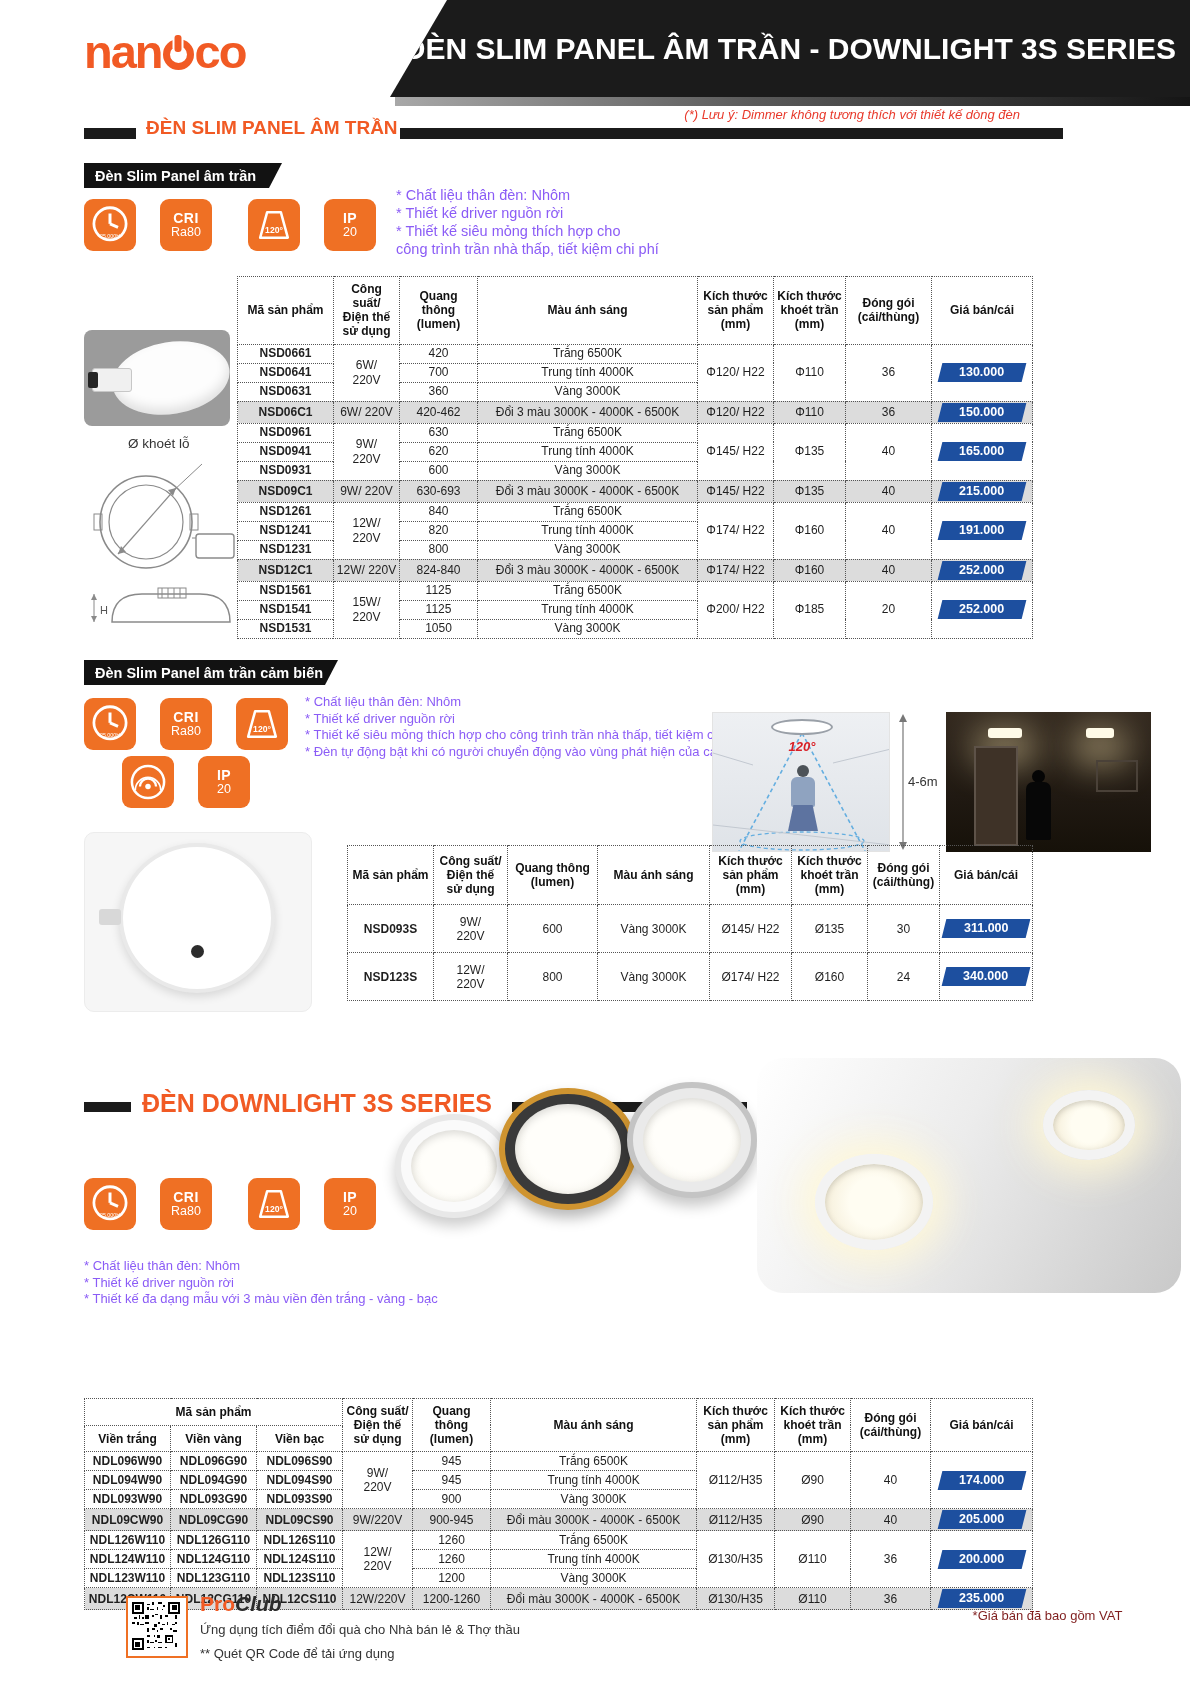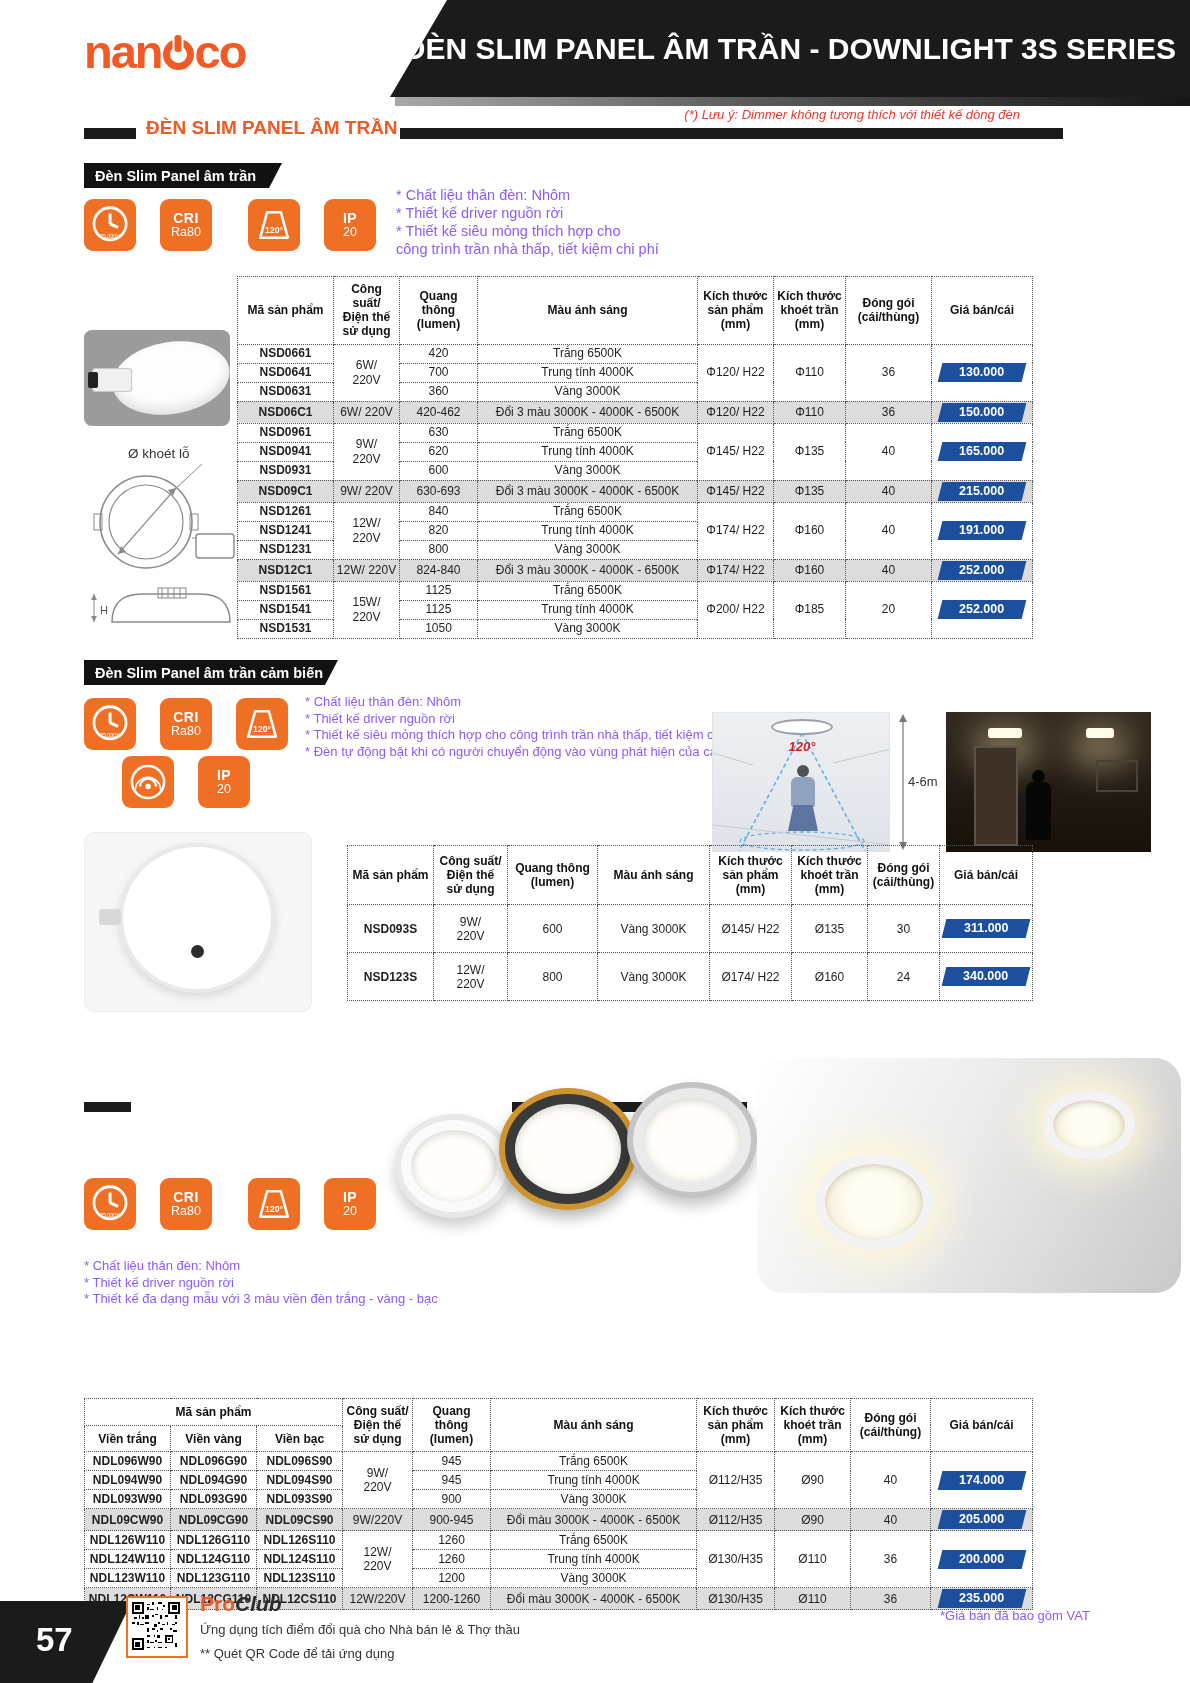--- a/index.html
+++ b/index.html
@@ -103,32 +103,32 @@
   .rangelabel { left:908px; top:774px; font-size:13px; color:#333; }
   .darkphoto { left:946px; top:712px; width:205px; height:140px; background:linear-gradient(#33291f 0%,#201912 60%,#161109 100%); overflow:hidden; }
   .darkphoto .dl { position:absolute; width:34px; height:10px; background:#fffbe8; border-radius:3px;
     box-shadow:0 14px 34px 14px rgba(255,236,180,.45); }
   .darkphoto .door { position:absolute; left:28px; top:34px; width:44px; height:100px; border:2px solid #5d5248; background:#3e3227; }
   .darkphoto .phead { position:absolute; left:86px; top:58px; width:13px; height:13px; background:#050505; border-radius:50%; }
   .darkphoto .pbody { position:absolute; left:80px; top:70px; width:25px; height:58px; background:#070707; border-radius:7px 7px 2px 2px; }
   .darkphoto .tv { position:absolute; left:150px; top:48px; width:42px; height:32px; border:2px solid #4a4138; }
 
   
-  .holelabel { left:128px; top:446px; font-size:13.5px; color:#333; }
+  .holelabel { left:128px; top:436px; font-size:13.5px; color:#333; }
 
   
   .pg57 { left:0; top:1601px; width:132px; height:82px; background:#1b1b1b;
     clip-path:polygon(0 0,100% 0,70% 100%,0 100%); }
   .pg57 span { position:absolute; left:36px; top:20px; color:#fff; font-size:33px; font-weight:bold; }
   .qr { left:126px; top:1596px; width:62px; height:62px; border:2px solid #EF7024; background:#fff; padding:4px; }
   .proclub { left:200px; top:1592px; font-size:21px; font-weight:bold; }
   .proclub .pro { color:#F15A24;text-align:right; } .proclub .club { color:#2b2b2b;font-style:italic; }
   .fline1 { left:200px; top:1622px; font-size:13px; color:#333; }
   .fline2 { left:200px; top:1646px; font-size:13px; color:#333; }
-  .vatnote { left:940px; top:1608px; width:215px; text-align:left; font-size:13px; color:#8b5cf6; }
+  .vatnote { left:940px; top:1608px; width:215px; text-align:center; font-size:13px; color:#7f1d1d; }
 </style>
 </head>
 <body>
 
 <div id="page">
 
   <div class="abs logo"><span>nan</span><span class="pwr"><span class="gap"></span><span class="bar"></span></span><span>co</span></div>
 
   <div class="abs banner">
     <span>ĐÈN SLIM PANEL ÂM TRẦN - DOWNLIGHT 3S SERIES</span>
@@ -478,20 +478,21 @@
           <td>Vàng 3000K</td>
           <td>Ø174/ H22</td>
           <td>Ø160</td>
           <td>24</td>
           <td class="price"><span class="ptag"><span class="pt">340.000</span></span></td>
         </tr>
       </tbody>
   </table>
 
   <div class="abs blackbar" style="left:84px;top:1102px;width:47px;"></div>
+  <div class="abs s3-title" style="left:142px;top:1089px;">ĐÈN DOWNLIGHT 3S SERIES</div>
   <div class="abs blackbar" style="left:512px;top:1102px;width:235px;"></div>
 
   <div class="abs tile" style="left:84px;top:1178px;">
     <svg width="46" height="46" viewBox="0 0 40 40">
         <circle cx="20" cy="19" r="14" fill="none" stroke="#fff" stroke-width="2.4"></circle>
         <line x1="20" y1="19" x2="20" y2="10" stroke="#fff" stroke-width="2.6"></line>
         <line x1="20" y1="19" x2="27" y2="22" stroke="#fff" stroke-width="2.6"></line>
         <text x="20" y="31" text-anchor="middle" font-size="4.6" fill="#fff">25.000H</text>
       </svg>
   </div>
@@ -645,23 +646,20 @@
           <td>1200-1260</td>
           <td>Đổi màu 3000K - 4000K - 6500K</td>
           <td>Ø130/H35</td>
           <td>Ø110</td>
           <td>36</td>
           <td class="price"><span class="ptag"><span class="pt">235.000</span></span></td>
         </tr>
       </tbody>
   </table>
 
-  <div class="abs pg57">
-    <span>57</span>
-  </div>
   <div class="abs qr">
     <svg width="48" height="48" viewBox="0 0 29 29" shape-rendering="crispEdges">
       <rect x="0" y="0" width="7" height="7" fill="#000"></rect>
         <rect x="1" y="1" width="5" height="5" fill="#fff"></rect>
         <rect x="2" y="2" width="3" height="3" fill="#000"></rect>
       <rect x="22" y="0" width="7" height="7" fill="#000"></rect>
         <rect x="23" y="1" width="5" height="5" fill="#fff"></rect>
         <rect x="24" y="2" width="3" height="3" fill="#000"></rect>
       <rect x="0" y="22" width="7" height="7" fill="#000"></rect>
         <rect x="1" y="23" width="5" height="5" fill="#fff"></rect>

